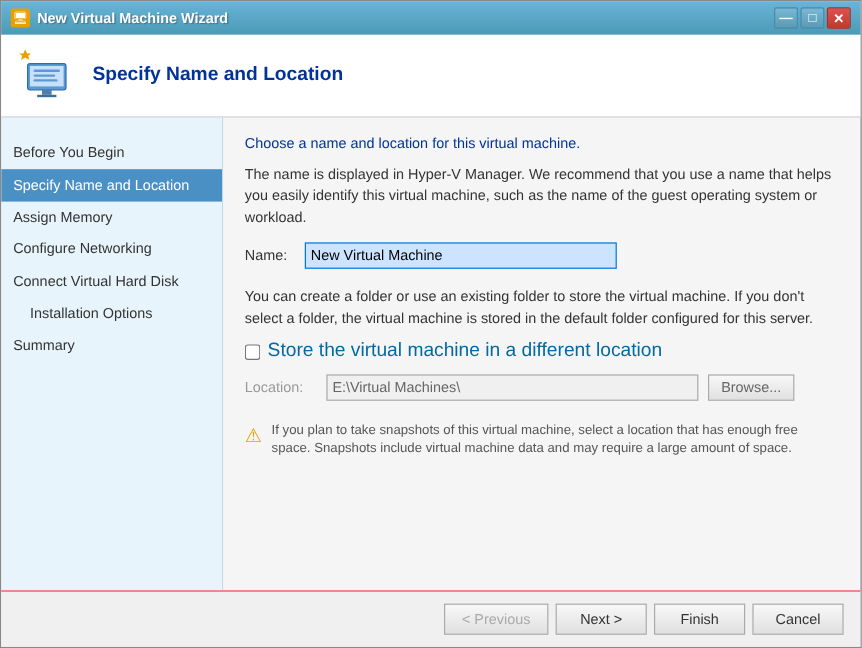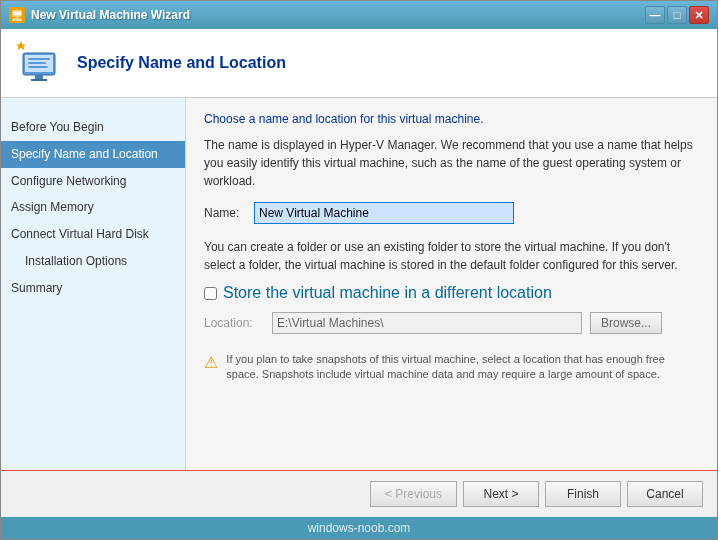--- a/index.html
+++ b/index.html
@@ -296,22 +296,22 @@
       <rect x="13" y="27" width="20" height="2" fill="#5b9bd5" rx="1"></rect>
     </svg>
     <div class="header-title">Specify Name and Location</div>
   </div>
 
   <div class="main-layout">
 
     <div class="sidebar">
       <div class="sidebar-item">Before You Begin</div>
       <div class="sidebar-item active">Specify Name and Location</div>
+      <div class="sidebar-item">Assign Memory</div>
       <div class="sidebar-item">Configure Networking</div>
-      <div class="sidebar-item">Assign Memory</div>
       <div class="sidebar-item">Connect Virtual Hard Disk</div>
       <div class="sidebar-item indented">Installation Options</div>
       <div class="sidebar-item">Summary</div>
     </div>
 
     <div class="content">
       <p class="content-intro">Choose a name and location for this virtual machine.</p>
       <p class="content-desc">The name is displayed in Hyper-V Manager. We recommend that you use a name that helps you easily identify this virtual machine, such as the name of the guest operating system or workload.</p>
 
       <div class="name-row">
@@ -339,14 +339,13 @@
     </div>
   </div>
 
   <div class="footer">
     <button class="footer-btn" disabled="">&lt; Previous</button>
     <button class="footer-btn">Next &gt;</button>
     <button class="footer-btn">Finish</button>
     <button class="footer-btn">Cancel</button>
   </div>
 
-  <div class="watermark">windows-noob.com</div>
 </div>
 
 </body></html>

